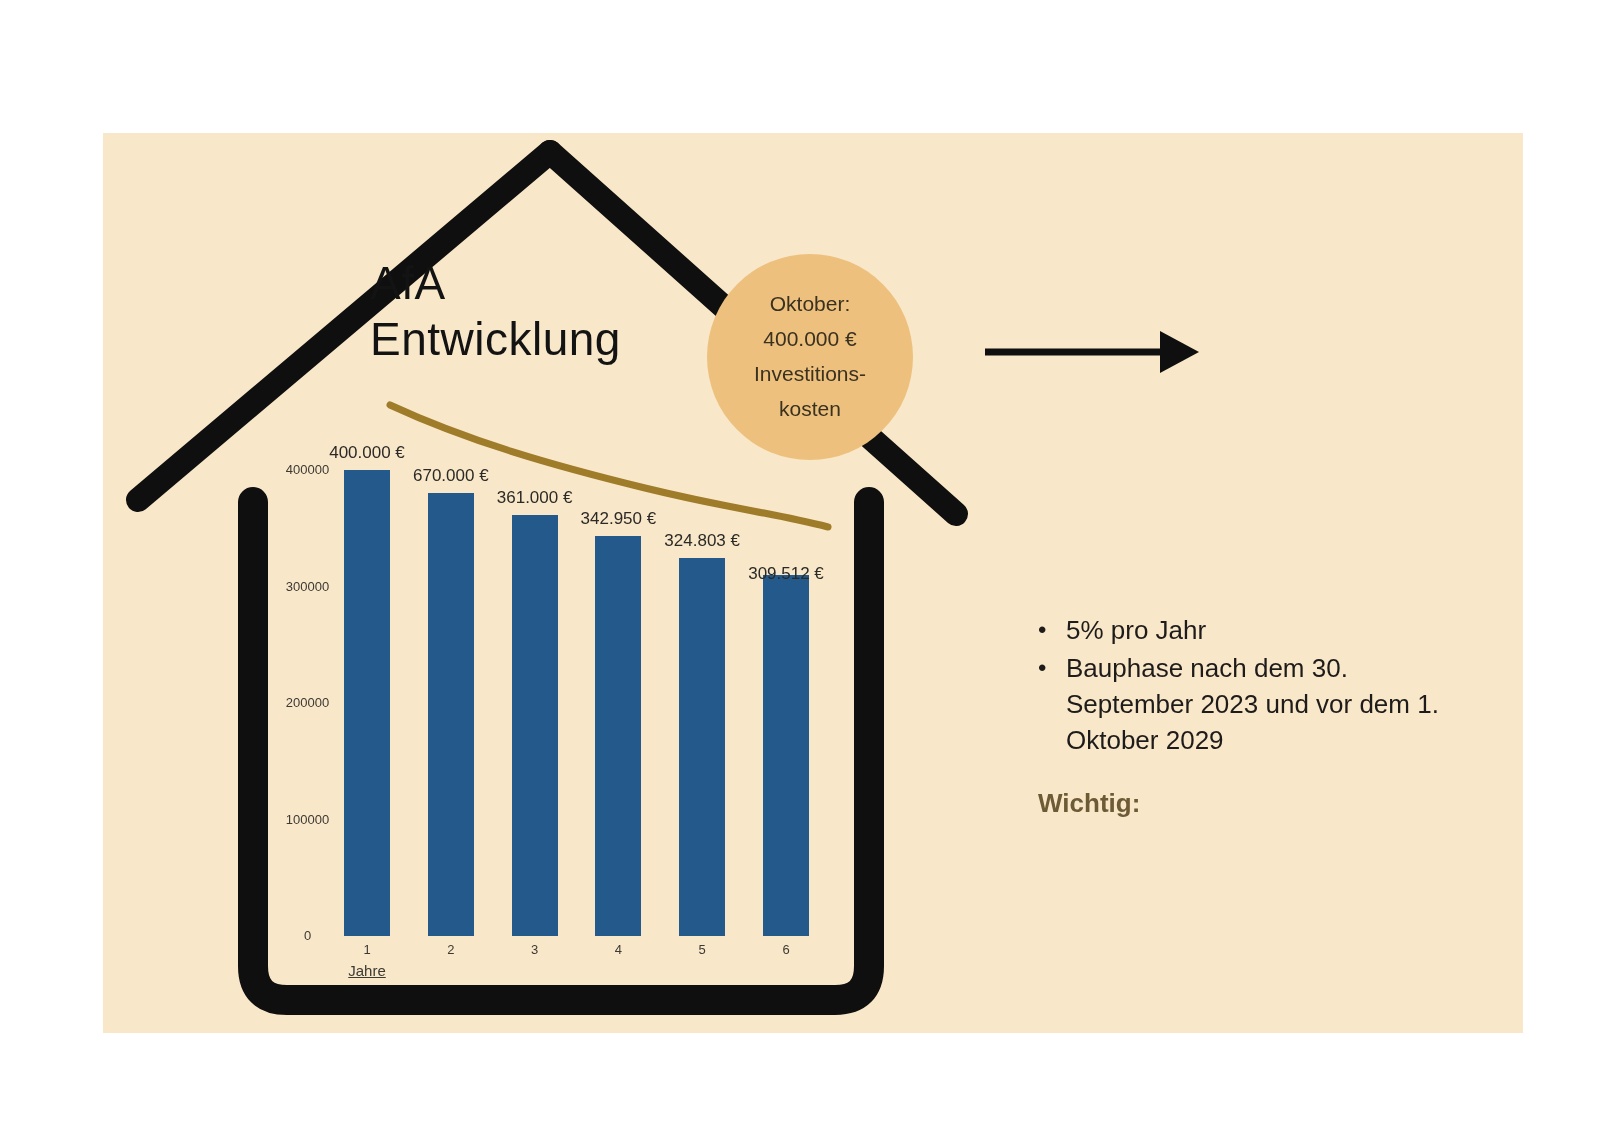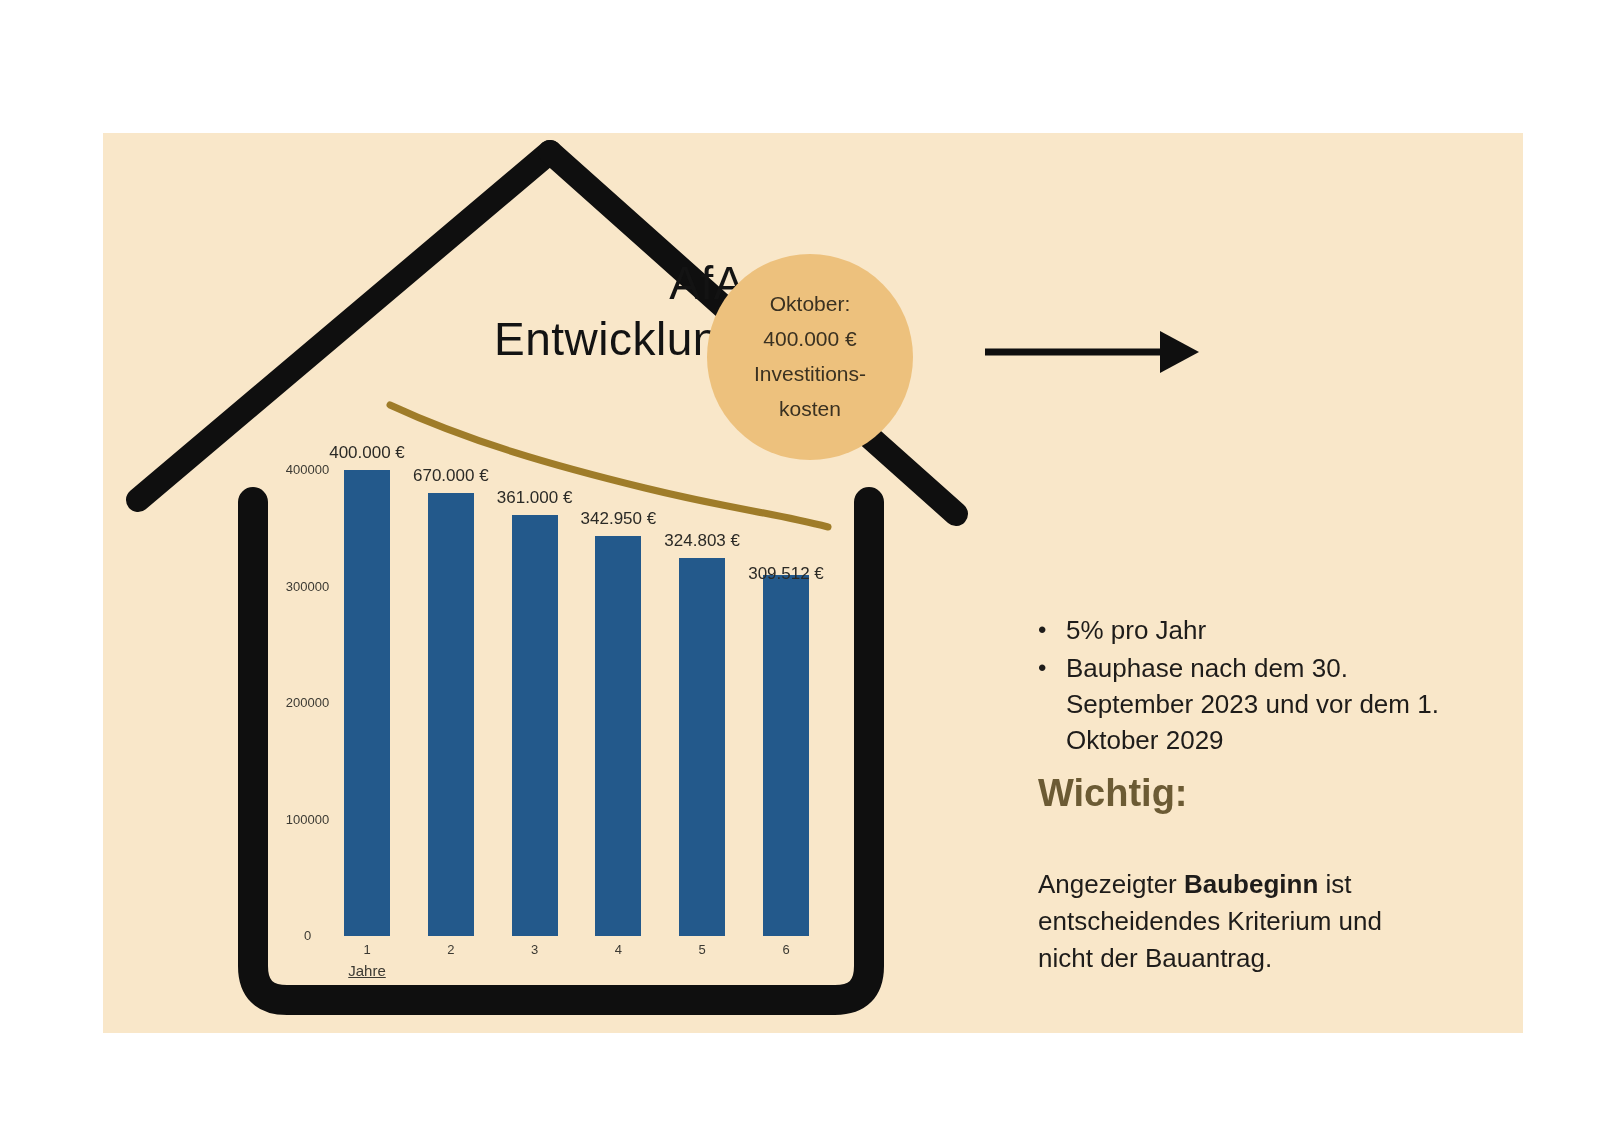--- a/index.html
+++ b/index.html
@@ -6,40 +6,40 @@
     --background:#ffffff; --panel:#F9E7C9; --bar:#23598B; --house:#0F0F0F;
     --gold_line:#9F7C29; --heading:#6C5B34; --text:#1E1C1A;
     --beispiel_circle:#EDC17D; --beispiel_text:#3A3121;
     --steuer_circle:#9C7B31; --steuer_text:#E7DCBE;
   }
   html,body{margin:0;padding:0;background:var(--background);}
   .canvas{position:relative;width:1600px;height:1132px;background:var(--background);
     overflow:hidden;font-family:"Liberation Sans","DejaVu Sans",sans-serif;}
   .panel{position:absolute;left:103px;top:133px;width:1420px;height:900px;background:var(--panel);}
   .art{position:absolute;left:0;top:0;pointer-events:none;}
-  .title{position:absolute;left:370px;top:255px;width:375px;text-align:right;
+  .title{position:absolute;left:370px;top:255px;width:375px;text-align:left;
     font-size:46px;line-height:56px;color:#131313;font-weight:400;letter-spacing:.5px;}
   .badge{position:absolute;width:206px;height:206px;border-radius:50%;text-align:center;box-sizing:border-box;}
   .badge.beispiel{left:707px;top:254px;background:var(--beispiel_circle);color:var(--beispiel_text);
     font-size:21px;line-height:35px;font-weight:500;padding-top:32px;}
   .badge.steuer{left:1257px;top:252px;background:var(--steuer_circle);color:var(--steuer_text);
     font-size:20px;line-height:33px;font-weight:500;padding-top:52px;}
   .badge div{white-space:nowrap;}
   .chart{position:absolute;left:280px;top:440px;width:600px;height:560px;}
   .bar{position:absolute;background:var(--bar);}
   .bar-label{position:absolute;width:140px;text-align:center;font-size:17px;font-weight:500;color:#2B2A26;white-space:nowrap;}
   .x-tick{position:absolute;width:40px;text-align:center;font-size:13px;color:#3C3A33;}
   .y-tick{position:absolute;left:0;width:55px;text-align:center;font-size:13px;color:#3C3A33;}
   .x-axis-title{position:absolute;width:80px;text-align:center;font-size:15px;color:#3C3A33;}
   .right-col-heading{position:absolute;left:1038px;top:556px;font-size:40px;font-weight:700;color:var(--heading);}
   .bullets{position:absolute;left:1038px;top:612px;width:420px;font-size:26px;line-height:36px;color:var(--text);}
   .bullet-row{display:flex;margin-bottom:2px;}
   .bullet-dot{width:28px;flex:0 0 28px;font-size:24px;}
   .bullet-text{width:382px;}
-  .wichtig-heading{position:absolute;left:1038px;top:772px;font-size:38px;font-weight:700;color:var(--heading);text-align:right;}
+  .wichtig-heading{position:absolute;left:1038px;top:788px;font-size:26px;font-weight:700;color:var(--heading);text-align:right;}
   .wichtig-body{position:absolute;left:1038px;top:866px;width:400px;font-size:26px;line-height:37px;color:var(--text);}
   .wichtig-body b{font-weight:700;}
 </style>
 </head>
 <body>
 
 <div class="canvas">
   <div class="panel"></div>
 
   <svg class="art" width="1600" height="1132" viewBox="0 0 1600 1132">
@@ -98,14 +98,13 @@
       <span class="bullet-text">5% pro Jahr</span>
     </div>
     <div class="bullet-row">
       <span class="bullet-dot">•</span>
       <span class="bullet-text">Bauphase nach dem 30. September 2023 und vor dem 1. Oktober 2029</span>
     </div>
   </div>
 
   <div class="wichtig-heading">Wichtig:</div>
 
-  <div class="wichtig-body"><span>Angezeigter </span><b>Baubeginn</b><span> ist entscheidendes Kriterium und nicht der Bauantrag.</span></div>
 </div>
 
 </body></html>

